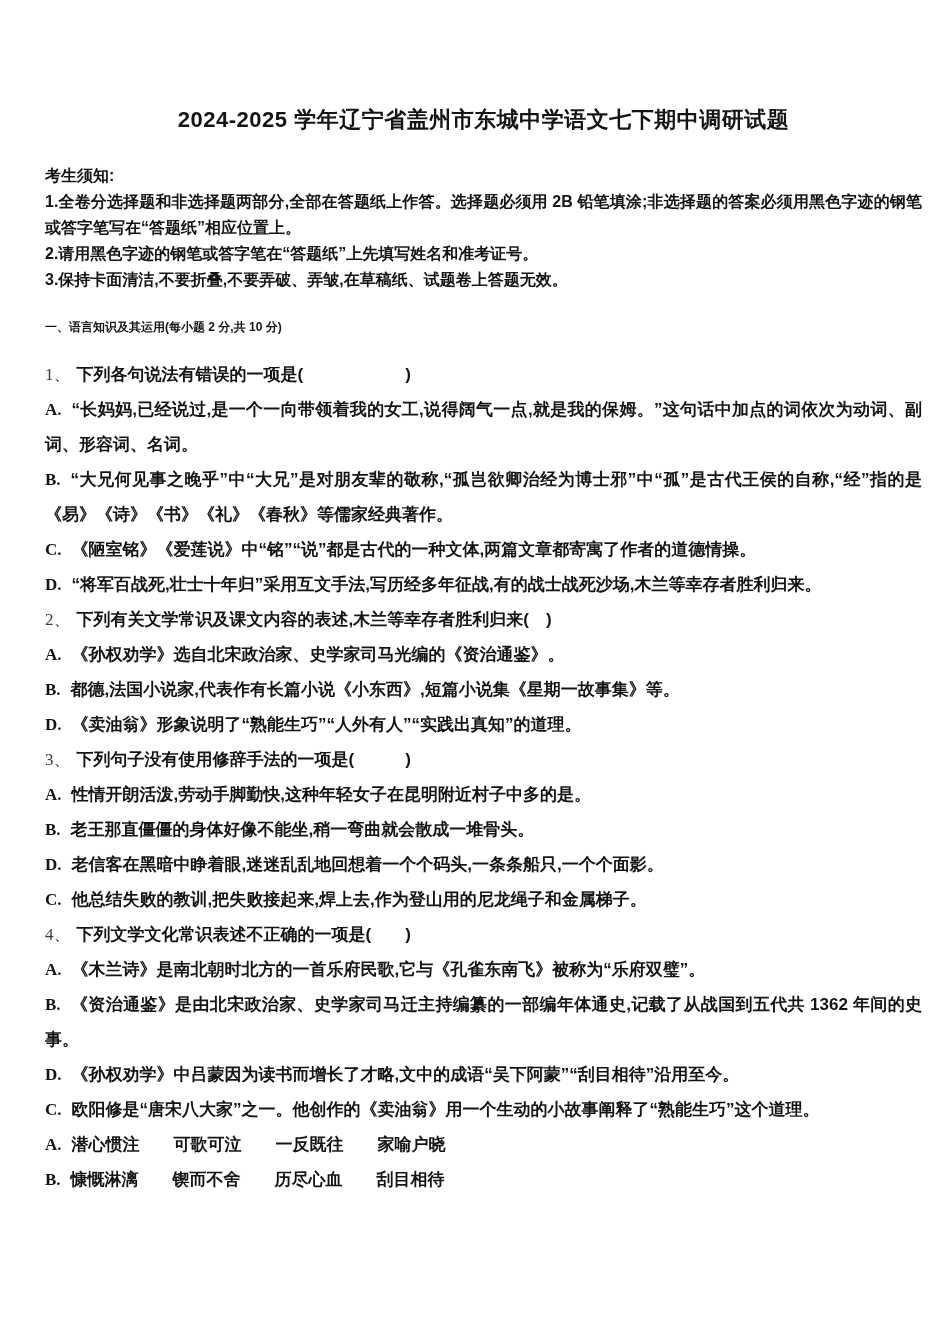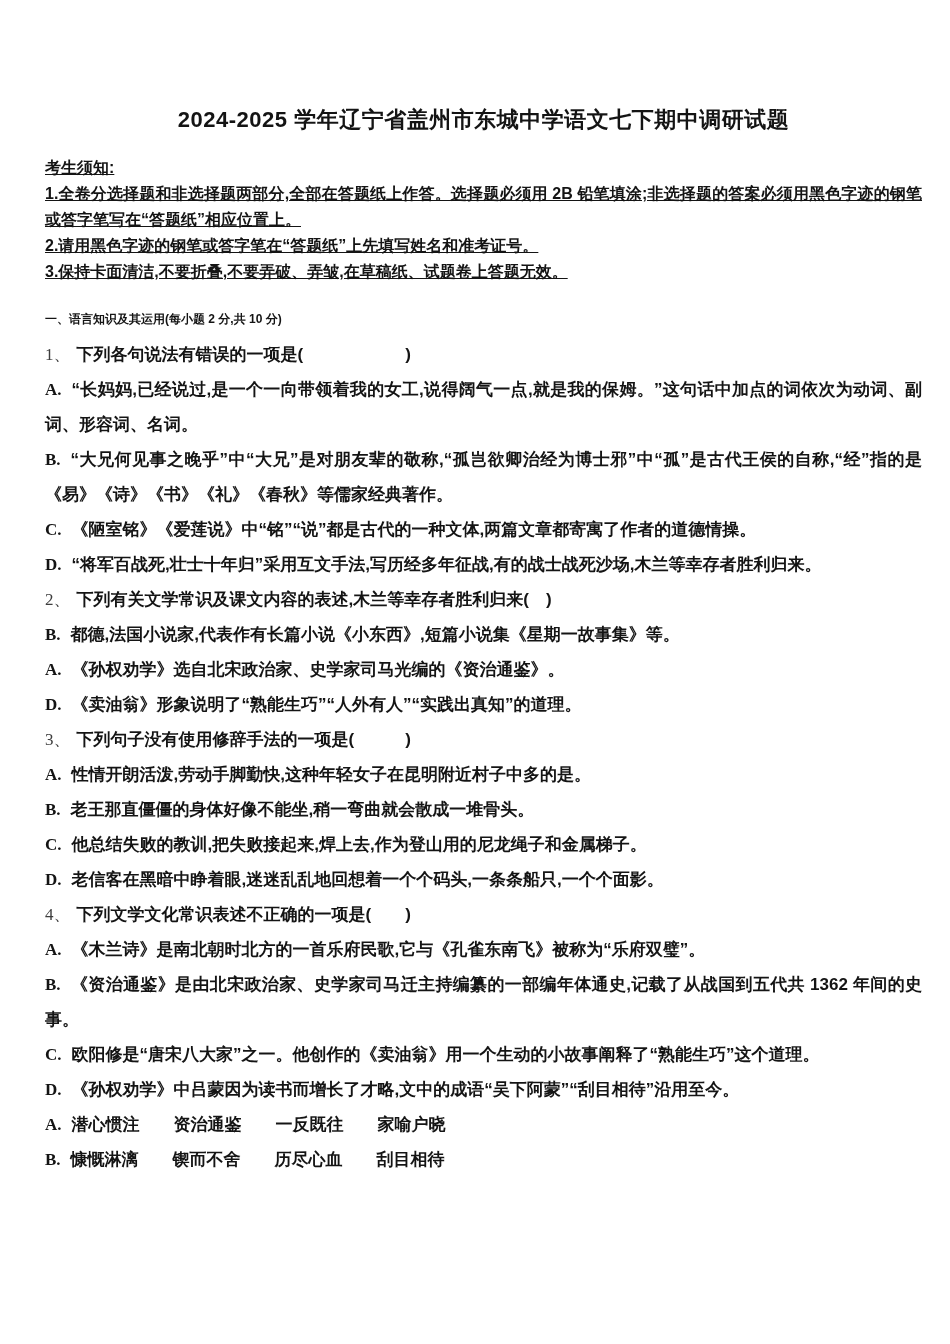--- a/index.html
+++ b/index.html
@@ -20,35 +20,35 @@
   }
   .title {
     margin: 0;
     padding-top: 105px;
     text-align: center;
     font-size: 22px;
     line-height: 30px;
     font-weight: bold;
     letter-spacing: 0.5px;
   }
-  .notice { margin-top: 20px; text-decoration: underline; }
+  .notice { margin-top: 28px; }
   .notice p {
     margin: 0;
     font-size: 16px;
     line-height: 26px;
     font-weight: bold;
     text-align: justify;
   }
   .section-heading {
     margin: 20px 0 0 0;
     font-size: 12px;
     line-height: 28px;
     font-weight: bold;
   }
-  .qa { margin-top: 4px; }
+  .qa { margin-top: 16px; }
   .qa p {
     margin: 0;
     font-size: 17px;
     line-height: 35px;
     font-weight: bold;
     text-align: justify;
   }
   .qnum {
     font-family: "Liberation Serif", serif;
     font-weight: normal;
@@ -82,40 +82,40 @@
     <div class="question">
       <p class="stem"><span class="qnum">1、</span><span>下列各句说法有错误的一项是(　　　　　　)</span></p>
       <p class="option"><span class="olabel">A.</span><span>“长妈妈,已经说过,是一个一向带领着我的女工,说得阔气一点,就是我的保姆。”这句话中加点的词依次为动词、副词、形容词、名词。</span></p>
       <p class="option"><span class="olabel">B.</span><span>“大兄何见事之晚乎”中“大兄”是对朋友辈的敬称,“孤岂欲卿治经为博士邪”中“孤”是古代王侯的自称,“经”指的是《易》《诗》《书》《礼》《春秋》等儒家经典著作。</span></p>
       <p class="option"><span class="olabel">C.</span><span>《陋室铭》《爱莲说》中“铭”“说”都是古代的一种文体,两篇文章都寄寓了作者的道德情操。</span></p>
       <p class="option"><span class="olabel">D.</span><span>“将军百战死,壮士十年归”采用互文手法,写历经多年征战,有的战士战死沙场,木兰等幸存者胜利归来。</span></p>
     </div>
 
     <div class="question">
       <p class="stem"><span class="qnum">2、</span><span>下列有关文学常识及课文内容的表述,木兰等幸存者胜利归来(　)</span></p>
+      <p class="option"><span class="olabel">A.</span><span>《孙权劝学》选自北宋政治家、史学家司马光编的《资治通鉴》。</span></p>
       <p class="option"><span class="olabel">B.</span><span>都德,法国小说家,代表作有长篇小说《小东西》,短篇小说集《星期一故事集》等。</span></p>
-      <p class="option"><span class="olabel">A.</span><span>《孙权劝学》选自北宋政治家、史学家司马光编的《资治通鉴》。</span></p>
       <p class="option"><span class="olabel">D.</span><span>《卖油翁》形象说明了“熟能生巧”“人外有人”“实践出真知”的道理。</span></p>
     </div>
 
     <div class="question">
       <p class="stem"><span class="qnum">3、</span><span>下列句子没有使用修辞手法的一项是(　　　)</span></p>
       <p class="option"><span class="olabel">A.</span><span>性情开朗活泼,劳动手脚勤快,这种年轻女子在昆明附近村子中多的是。</span></p>
       <p class="option"><span class="olabel">B.</span><span>老王那直僵僵的身体好像不能坐,稍一弯曲就会散成一堆骨头。</span></p>
+      <p class="option"><span class="olabel">D.</span><span>老信客在黑暗中睁着眼,迷迷乱乱地回想着一个个码头,一条条船只,一个个面影。</span></p>
       <p class="option"><span class="olabel">C.</span><span>他总结失败的教训,把失败接起来,焊上去,作为登山用的尼龙绳子和金属梯子。</span></p>
-      <p class="option"><span class="olabel">D.</span><span>老信客在黑暗中睁着眼,迷迷乱乱地回想着一个个码头,一条条船只,一个个面影。</span></p>
     </div>
 
     <div class="question">
       <p class="stem"><span class="qnum">4、</span><span>下列文学文化常识表述不正确的一项是(　　)</span></p>
       <p class="option"><span class="olabel">A.</span><span>《木兰诗》是南北朝时北方的一首乐府民歌,它与《孔雀东南飞》被称为“乐府双璧”。</span></p>
       <p class="option"><span class="olabel">B.</span><span>《资治通鉴》是由北宋政治家、史学家司马迁主持编纂的一部编年体通史,记载了从战国到五代共 1362 年间的史事。</span></p>
+      <p class="option"><span class="olabel">D.</span><span>《孙权劝学》中吕蒙因为读书而增长了才略,文中的成语“吴下阿蒙”“刮目相待”沿用至今。</span></p>
       <p class="option"><span class="olabel">C.</span><span>欧阳修是“唐宋八大家”之一。他创作的《卖油翁》用一个生动的小故事阐释了“熟能生巧”这个道理。</span></p>
-      <p class="option"><span class="olabel">D.</span><span>《孙权劝学》中吕蒙因为读书而增长了才略,文中的成语“吴下阿蒙”“刮目相待”沿用至今。</span></p>
     </div>
 
     <div class="question">
-      <p class="option"><span class="olabel">A.</span><span>潜心惯注　　资治通鉴　　一反既往　　家喻户晓</span></p>
+      <p class="option"><span class="olabel">A.</span><span>潜心惯注　　可歌可泣　　一反既往　　家喻户晓</span></p>
       <p class="option"><span class="olabel">B.</span><span>慷慨淋漓　　锲而不舍　　历尽心血　　刮目相待</span></p>
     </div>
 
   </div>
 </div>
 
 </body></html>

